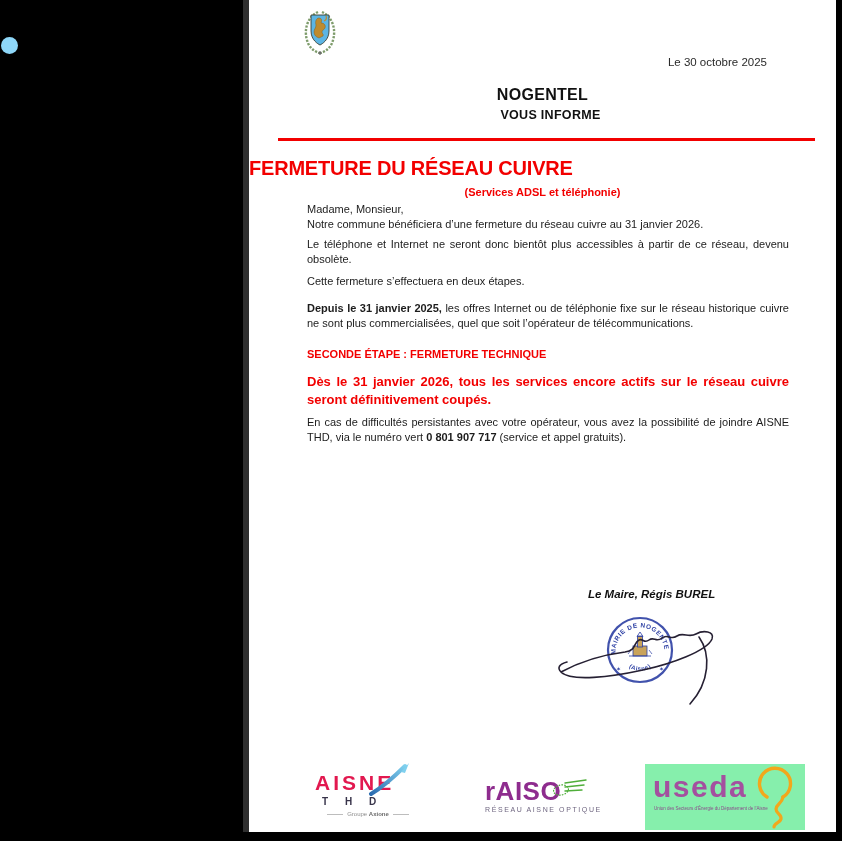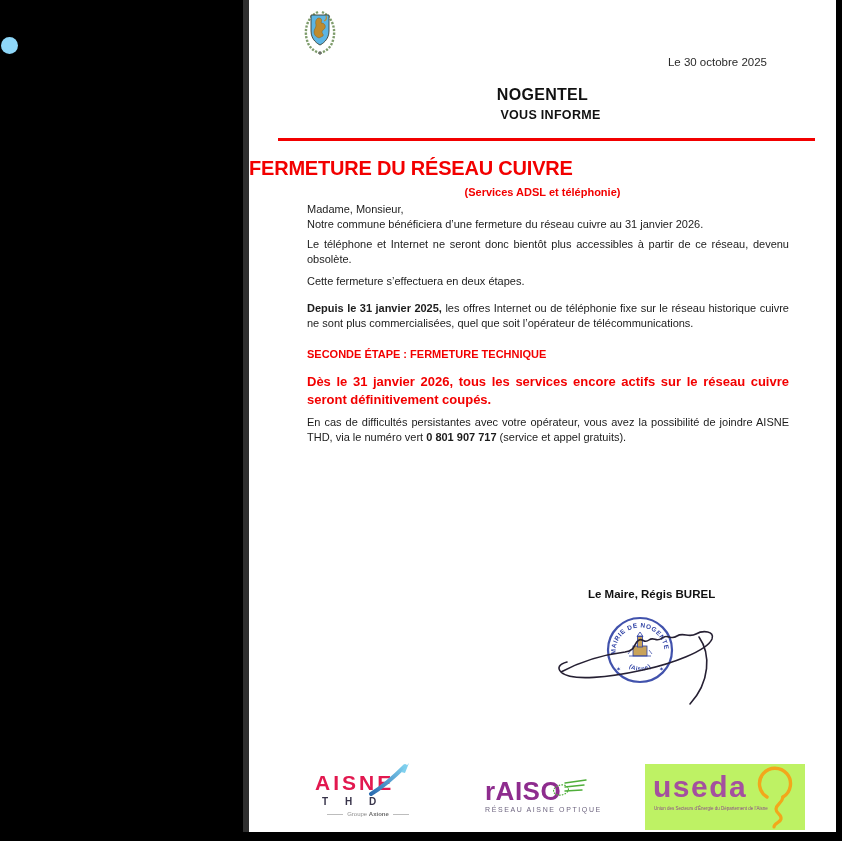--- a/index.html
+++ b/index.html
@@ -69,36 +69,36 @@
   .p-step1{margin-top:12px;}
   .h-step2{margin-top:16px;}
   .p-alert{
     margin-top:11px;font-size:13px;line-height:18px;font-weight:700;
     color:var(--accent-red);
   }
   .p-migration{margin-top:6px;}
   .p-contact{margin-top:6px;}
   .signer{
     position:absolute;left:339px;top:588px;
-    font-size:11.5px;font-weight:700;color:#111;
+    font-size:11.5px;font-weight:700;color:#111;font-style:italic;
   }
   .stamp-sig{position:absolute;left:300px;top:612px;width:230px;height:100px;}
   
   .logo-aisne{position:absolute;left:66px;top:772px;width:106px;height:58px;}
   .aisne-word{position:relative;font-size:21px;font-weight:800;letter-spacing:3px;color:var(--aisne-pink);line-height:22px;}
   .aisne-swoosh{position:absolute;left:50px;top:-10px;width:52px;height:34px;pointer-events:none;}
   .aisne-thd{font-size:10px;font-weight:700;letter-spacing:7px;color:#38344a;margin-top:2px;padding-left:7px;}
   .aisne-tagline{display:flex;align-items:center;justify-content:center;gap:4px;margin-top:4px;font-size:6px;color:#8f8f8f;}
   .aisne-tagline .rule{width:16px;height:1px;background:#bdbdbd;}
   .aisne-tagline b{color:#6e6e6e;}
   .logo-raiso{position:absolute;left:236px;top:778px;width:128px;height:50px;text-align:left;}
   .raiso-word{position:relative;display:inline-block;font-size:26px;font-weight:800;color:var(--raiso-purple);letter-spacing:0.5px;line-height:26px;}
   .raiso-green{position:absolute;right:-26px;top:1px;width:34px;height:18px;}
   .raiso-tagline{font-size:7px;letter-spacing:1.6px;color:#6f6680;margin-top:2px;white-space:nowrap;}
-  .logo-useda{position:absolute;left:396px;top:764px;width:160px;height:66px;background:#bef264;}
+  .logo-useda{position:absolute;left:396px;top:764px;width:160px;height:66px;background:#86efac;}
   .useda-word{position:absolute;left:8px;top:8px;font-size:30px;font-weight:700;letter-spacing:1.5px;color:var(--useda-purple);line-height:30px;}
   .useda-bulb{position:absolute;right:8px;top:0px;width:42px;height:66px;}
   .useda-tagline{position:absolute;left:9px;top:42px;width:108px;font-size:4.5px;color:#8b4a8b;line-height:5px;white-space:nowrap;}
 </style>
 </head>
 <body>
 
 <div class="viewer-dot"></div>
 <div class="viewer-divider"></div>
 

